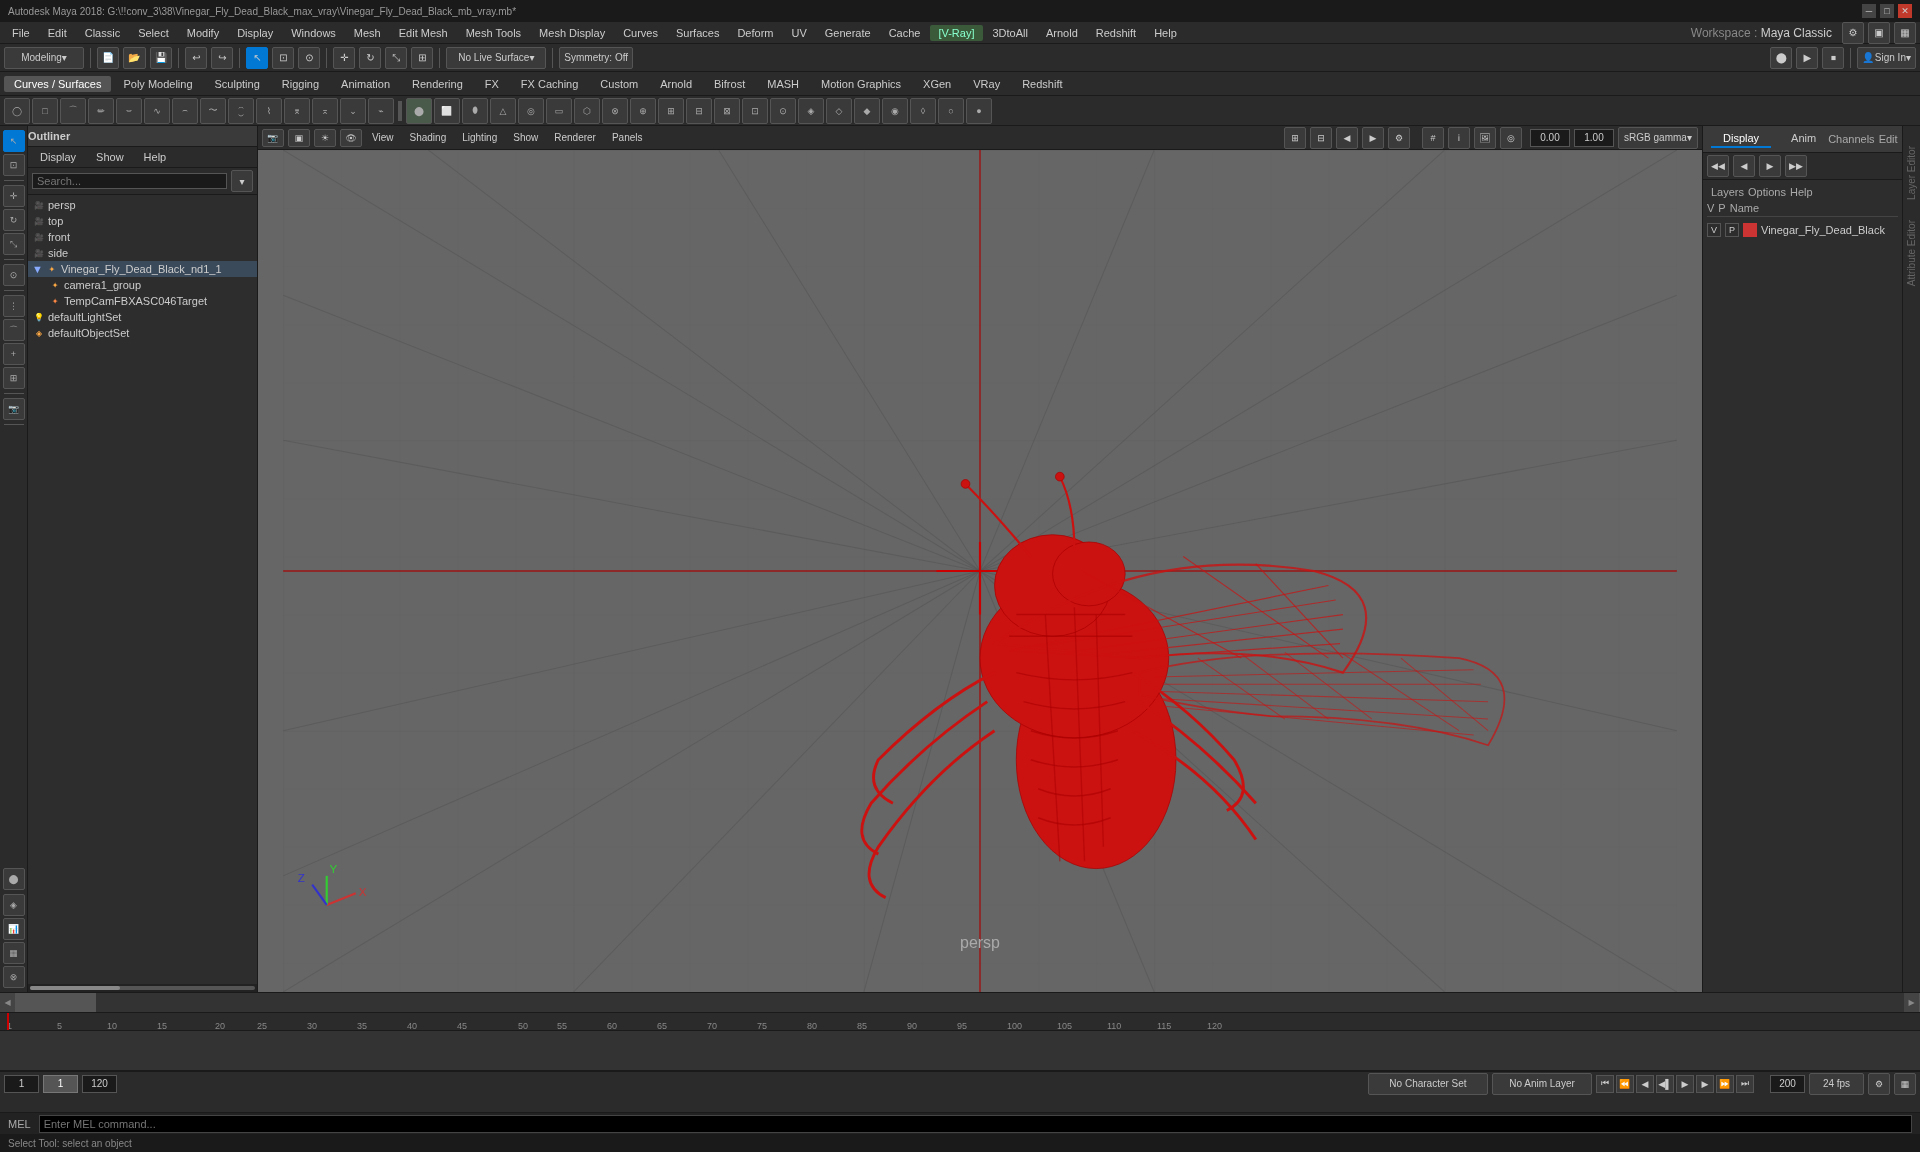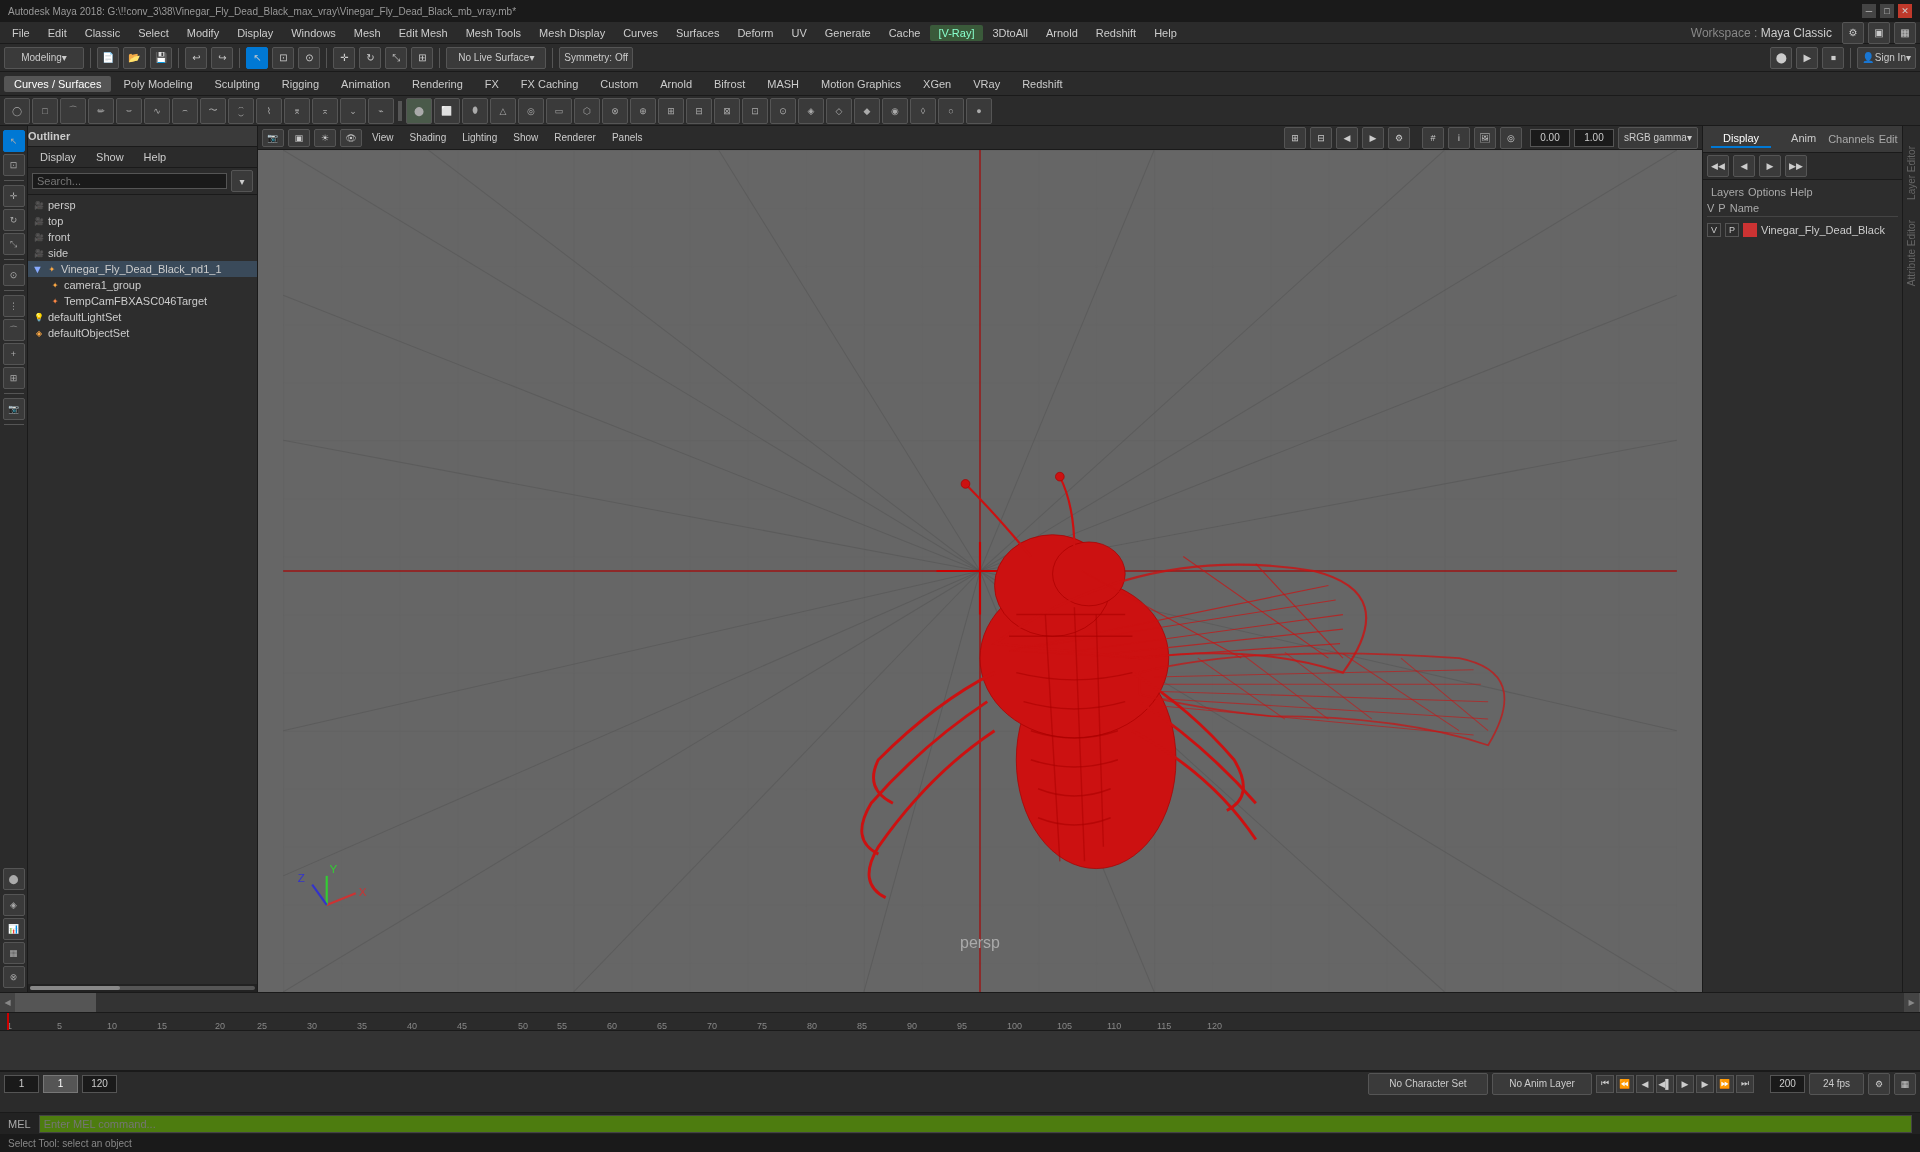--- a/index.html
+++ b/index.html
@@ -420,21 +420,21 @@
       padding: 0 8px;
       gap: 8px;
       border-top: 1px solid #1a1a1a;
     }
     #bottom-bar .mel-label {
       color: #aaa;
       font-size: 11px;
     }
     #mel-input {
       flex: 1;
-      background: #4d7c0f;
+      background: #000000;
       border: 1px solid #444;
       color: #ccc;
       height: 18px;
       padding: 0 4px;
       font-size: 11px;
       outline: none;
     }
     #status-bar {
       background: #1a1a1a;
       height: 18px;

